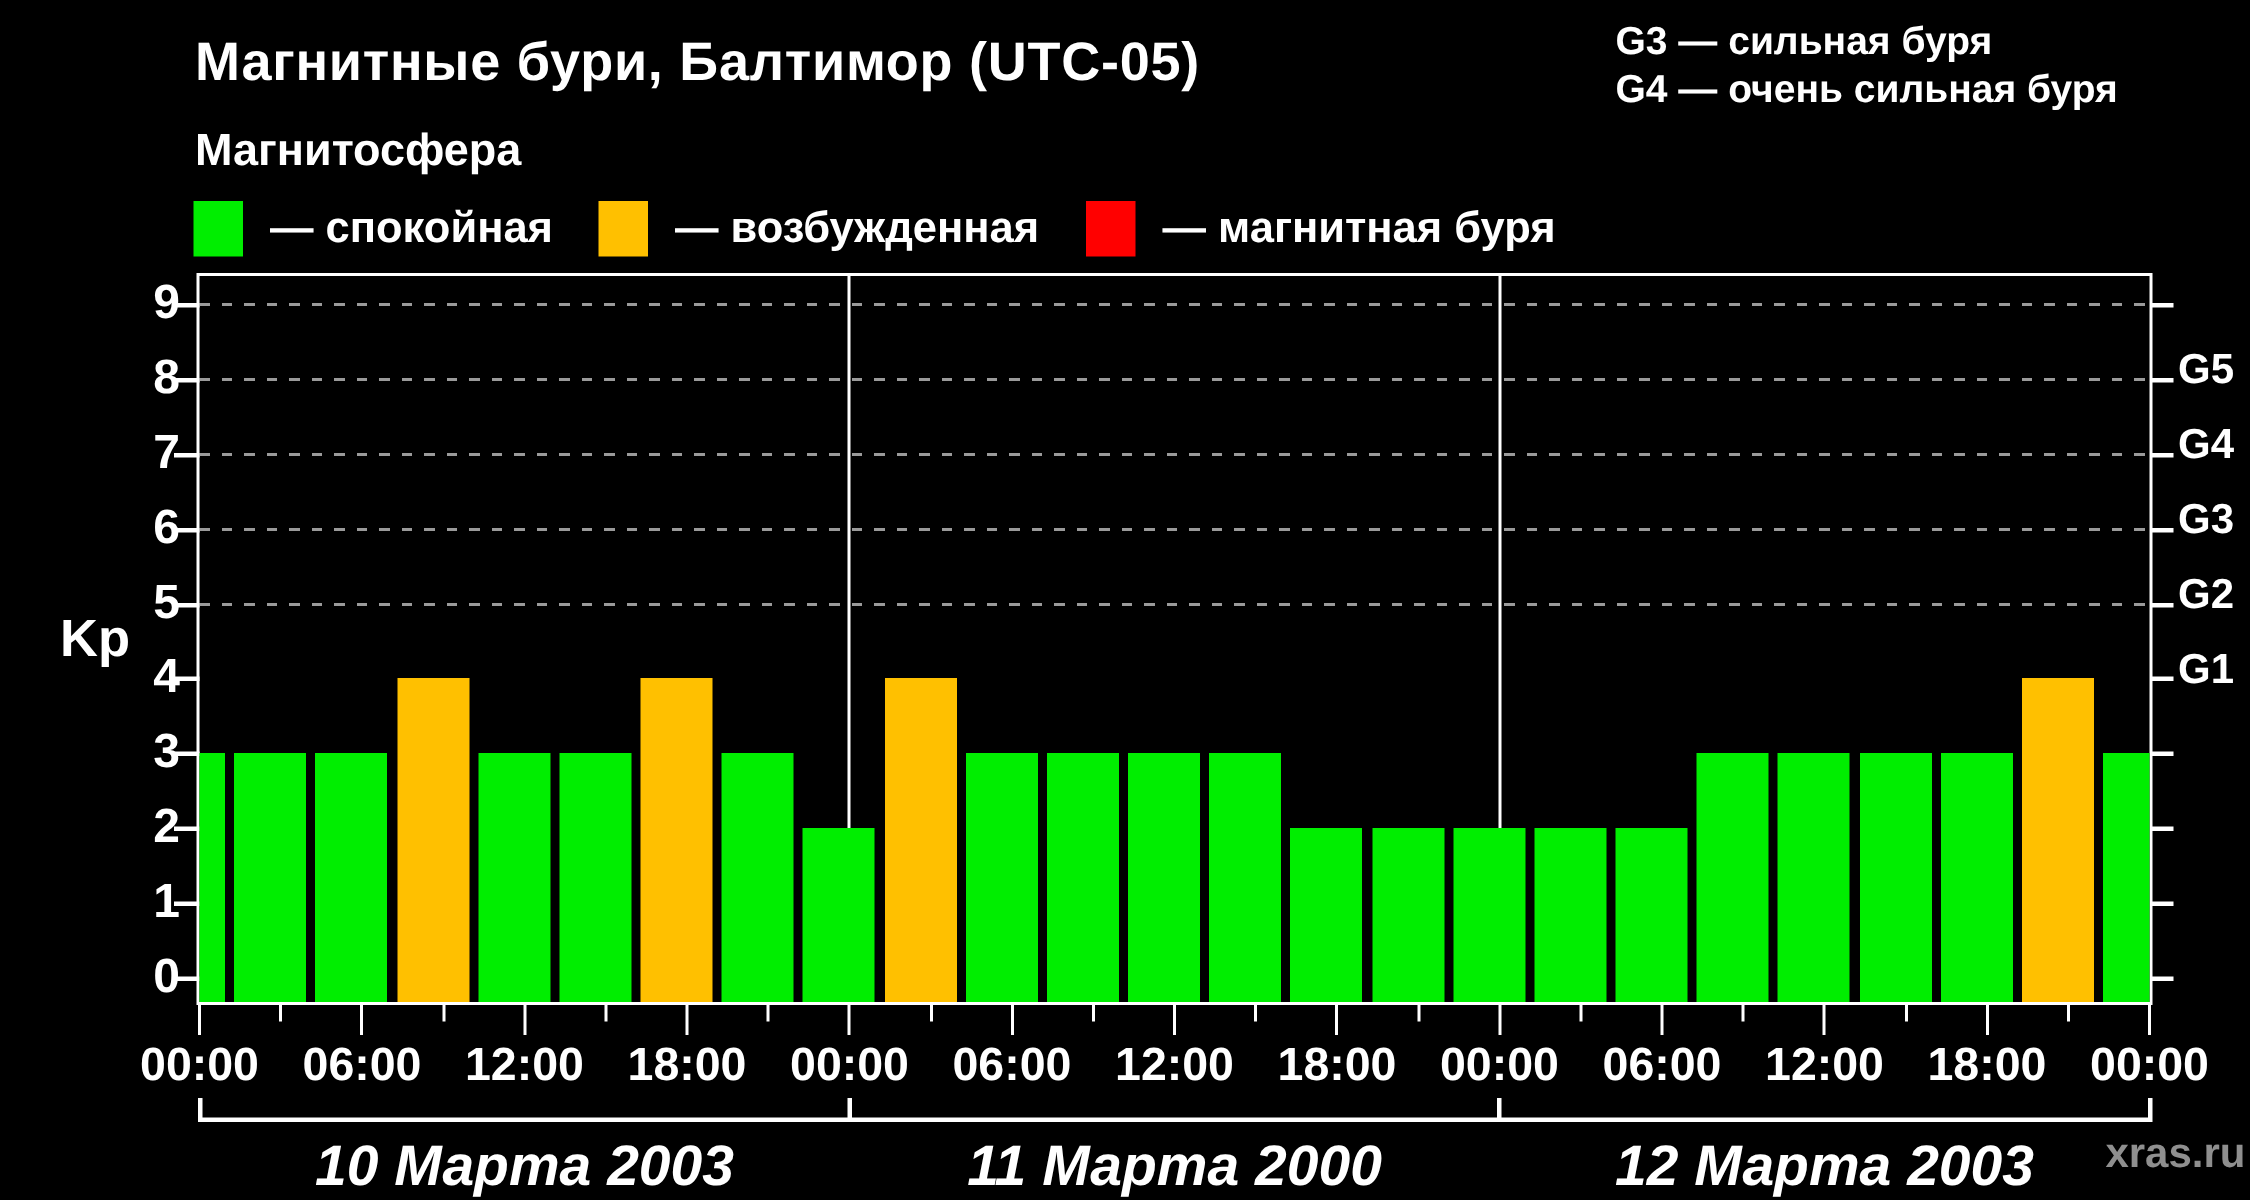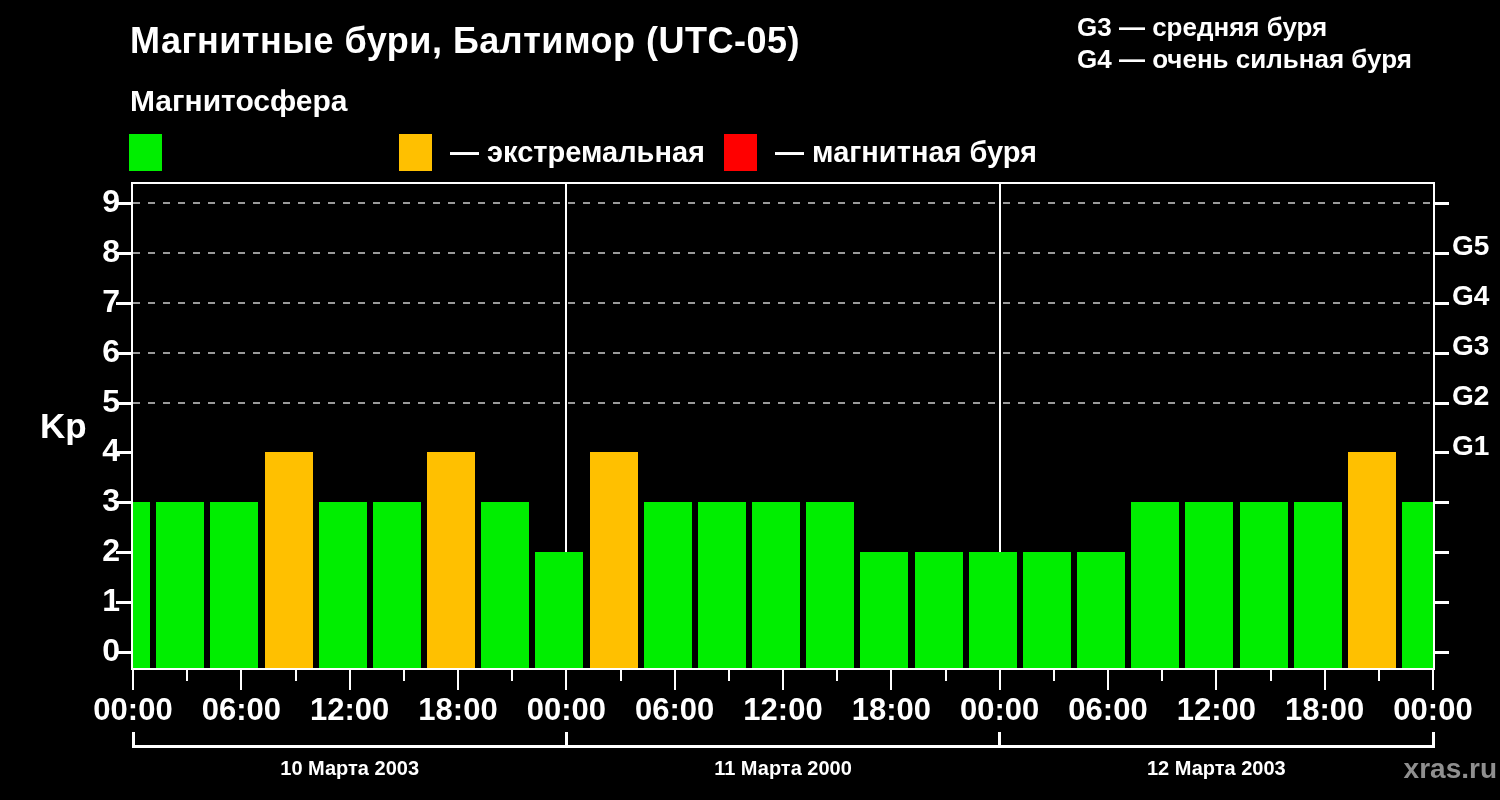--- a/index.html
+++ b/index.html
@@ -26,45 +26,46 @@
   .bar{position:absolute;bottom:0;width:48px;z-index:2;}
   .ylab{position:absolute;left:40px;width:80px;text-align:right;font-size:32px;
     transform:translateY(-54%);}
   .ytick{position:absolute;left:116px;width:17px;height:3px;background:#fff;}
   .rtick{position:absolute;left:1434px;width:15px;height:3px;background:#fff;}
   .glab{position:absolute;left:1452px;font-size:28px;transform:translateY(-52%);margin-top:44px;}
   .xtick{position:absolute;width:2px;background:#fff;top:670px;}
   .xlab{position:absolute;top:692px;font-size:31px;transform:translateX(-50%);white-space:nowrap;}
   .tline{position:absolute;left:133px;top:745px;width:1300px;height:3px;background:#fff;}
   .ttick{position:absolute;top:732px;width:3px;height:16px;background:#fff;}
-  .dlab{position:absolute;top:757px;font-size:20px;transform:translateX(-50%);white-space:nowrap;}
+  .dlab{position:absolute;top:757px;font-size:38px;transform:translateX(-50%);white-space:nowrap;font-style:italic;}
   .watermark{right:3px;top:753px;font-size:28px;color:#8f8f8f;}
 </style>
 </head>
 <body>
 
 <div class="canvas" id="canvas">
 
   <div class="abs title">Магнитные бури, Балтимор (UTC-05)</div>
   <div class="abs subtitle">Магнитосфера</div>
 
   <div class="abs legend-item" style="left:129px">
     <span class="swatch" style="background: rgb(0, 238, 0);"></span>
+    <span class="legend-label">— спокойная</span>
   </div>
   <div class="abs legend-item" style="left:399px">
     <span class="swatch" style="background: rgb(255, 192, 0);"></span>
-    <span class="legend-label">— экстремальная</span>
+    <span class="legend-label">— возбужденная</span>
   </div>
   <div class="abs legend-item" style="left:724px">
     <span class="swatch" style="background: rgb(255, 0, 0);"></span>
     <span class="legend-label">— магнитная буря</span>
   </div>
 
   <div class="abs g-legend">
-    <div class="g-line">G3 — средняя буря</div>
+    <div class="g-line">G3 — сильная буря</div>
     <div class="g-line">G4 — очень сильная буря</div>
   </div>
 
   <div class="abs kp-title">Kp</div>
 
   <div class="abs plot" id="plot">
       <div class="grid" style="top: 217.5px;"></div>
       <div class="grid" style="top: 167.6px;"></div>
       <div class="grid" style="top: 117.7px;"></div>
       <div class="grid" style="top: 67.8px;"></div>

